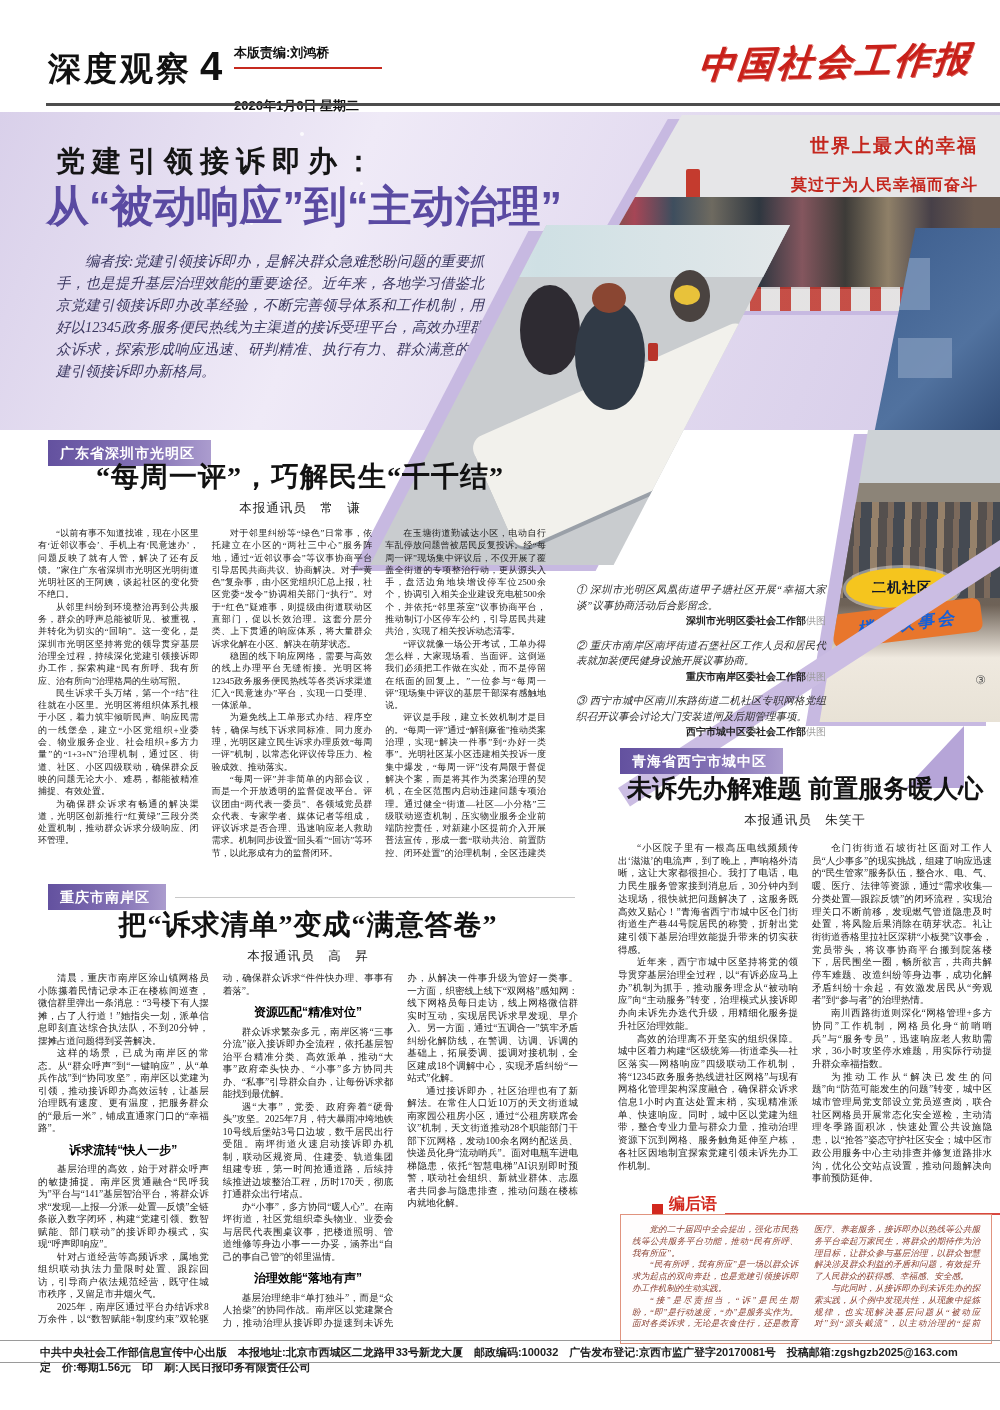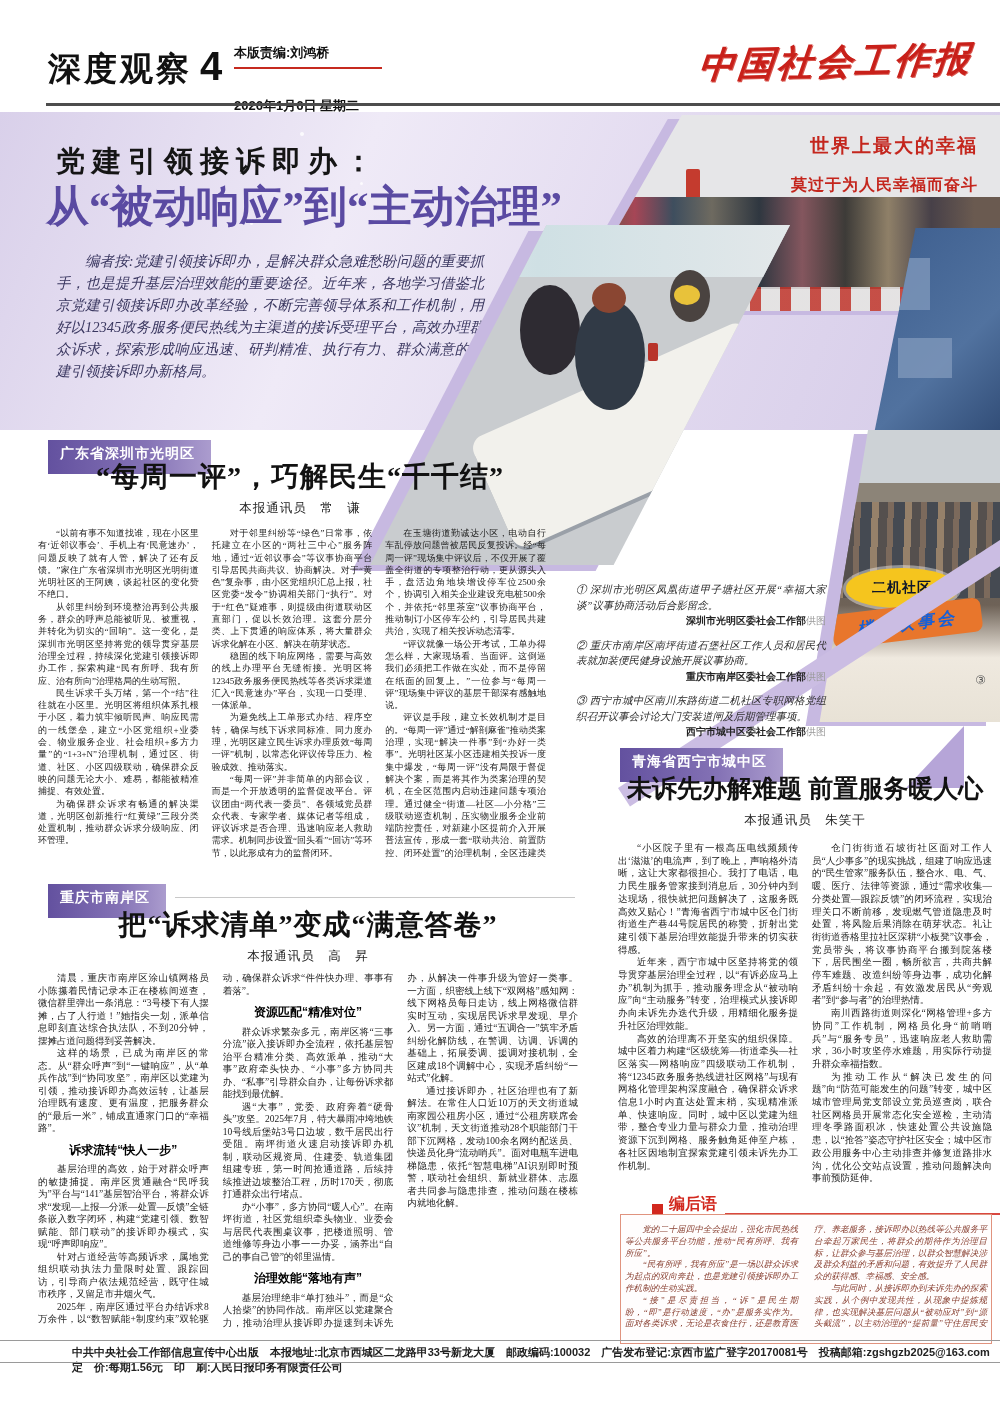--- a/index.html
+++ b/index.html
@@ -20,21 +20,21 @@
            font-style:italic;letter-spacing:3px;transform:skewX(-7deg) rotate(-1.5deg);
            text-shadow:1px 1px 0 #d8554d;}
   .mh-rule{position:absolute;left:46px;right:0;top:103px;height:3px;background:#4d4d4d;}
 
   
   .hero{position:absolute;left:0;top:112px;width:1000px;height:318px;
         background:linear-gradient(112deg,#d9d0ea 0%,#efeaf7 34%,#e3dbf0 62%,#d5cbe8 100%);}
   .hero-dot{position:absolute;border-radius:50%;background:#ffffff;opacity:.8;}
   .hero-kicker{position:absolute;left:56px;top:30px;font-size:29px;font-weight:900;color:#151515;
                letter-spacing:7px;}
-  .hero-title{position:absolute;left:46px;top:66px;font-family:Liberation Serif, serif;
+  .hero-title{position:absolute;left:46px;top:66px;font-family:Liberation Sans, sans-serif;
               font-size:43px;font-weight:900;color:#5a4aa2;letter-spacing:0px;white-space:nowrap;}
   .hero-note{position:absolute;left:56px;top:138px;width:428px;font-size:14.5px;line-height:22px;
              color:#3a3760;font-style:italic;text-align:justify;text-indent:2em;}
 
   
   .band{position:absolute;background:#c7b9e1;}
   .photo{position:absolute;overflow:hidden;}
   .photoA{left:570px;top:115px;width:430px;height:196px;background:#e6e6e8;
           clip-path:polygon(26% 0,100% 0,100% 100%,0 100%);}
   .bandA{left:556px;top:119px;width:430px;height:196px;background:#c7b9e1;
@@ -76,21 +76,21 @@
              border-radius:8px;transform:rotate(-7deg);display:flex;align-items:center;justify-content:center;}
   .pd-ribbon span{color:#1660d8;font-weight:900;font-size:17px;font-family:"Liberation Sans","DejaVu Sans",sans-serif;
                   letter-spacing:3px;font-style:italic;}
   .pd-num{position:absolute;right:14px;bottom:34px;font-size:12px;color:#555;}
   .bandLong{left:618px;top:788px;width:470px;height:22px;background:#cbbde3;
             transform:rotate(-33deg);transform-origin:left top;}
   .triD{position:absolute;left:906px;top:726px;width:58px;height:62px;background:#b6a5d8;
         clip-path:polygon(100% 0,100% 100%,0 100%);}
 
   
-  .badge{position:absolute;height:26px;line-height:26px;padding:0 16px 8px 12px;color:#fff;
+  .badge{position:absolute;height:26px;line-height:26px;padding:0 16px 0 12px;color:#fff;
          font-family:"Liberation Sans","DejaVu Sans",sans-serif;font-weight:700;font-size:14px;
          background:linear-gradient(90deg,#63519f,#8472b5 60%,#ab9cce);letter-spacing:1px;}
   .badge-line{position:absolute;height:1px;background:#c8c8c8;}
   .art-head{position:absolute;text-align:center;font-weight:900;color:#111;}
   .art-byline{position:absolute;text-align:center;font-size:12.5px;color:#222;letter-spacing:1px;}
 
   
   .cols{position:absolute;text-align:justify;color:#1c1c1c;overflow:hidden;column-fill:auto;}
   .cols p.para{margin:0;text-indent:2em;}
   .cols h4.subhead{margin:9px 0 7px 0;text-align:center;text-indent:0;color:#000;
@@ -109,29 +109,29 @@
   .cap-src{display:block;text-align:right;font-weight:700;font-style:normal;
            font-family:"Liberation Sans","DejaVu Sans",sans-serif;font-size:10px;color:#222;}
   .cap-credit{color:#9a9a9a;font-weight:400;}
 
   
   .ps-head{position:absolute;left:652px;top:1194px;width:372px;display:flex;align-items:flex-end;}
   .ps-sq{width:11px;height:11px;background:#d2281e;margin-right:6px;}
   .ps-label{font-family:"Liberation Sans","DejaVu Sans",sans-serif;font-weight:900;font-size:16px;color:#d2281e;}
   .ps-line{flex:1;height:2px;background:#d2281e;margin-left:8px;opacity:.85;}
   .ps-box{position:absolute;left:620px;top:1214px;width:372px;height:130px;border:1px solid #e0937e;
-          padding:9px 4px;box-sizing:border-box;column-count:2;column-gap:16px;column-fill:auto;
+          padding:9px 11px;box-sizing:border-box;column-count:2;column-gap:16px;column-fill:auto;
           overflow:hidden;font-style:italic;font-size:8.6px;line-height:11.8px;color:#8a4234;
           text-align:justify;background:#fffdfd;}
   .ps-box p{margin:0;text-indent:2em;}
 
   
   .foot-rule{position:absolute;left:0;width:1000px;height:1px;background:#9a9a9a;}
   .footer{position:absolute;left:40px;top:1345px;width:920px;font-family:"Liberation Sans","DejaVu Sans",sans-serif;
-          font-size:11px;font-weight:700;color:#222;letter-spacing:0;margin-left:32px;}
+          font-size:11px;font-weight:700;color:#222;letter-spacing:0;}
 </style>
 </head>
 <body>
 
 <div class="page" data-interactable="false">
 
   <div class="masthead" data-interactable="false">
     <div class="mh-section" data-interactable="false">
       <span data-interactable="false">深度观察</span><span class="mh-page" data-interactable="false">4</span>
     </div>

